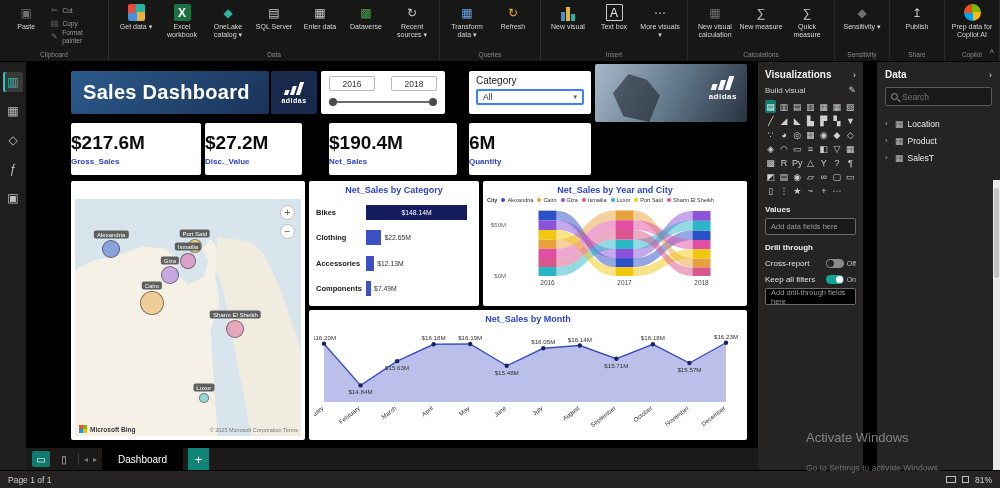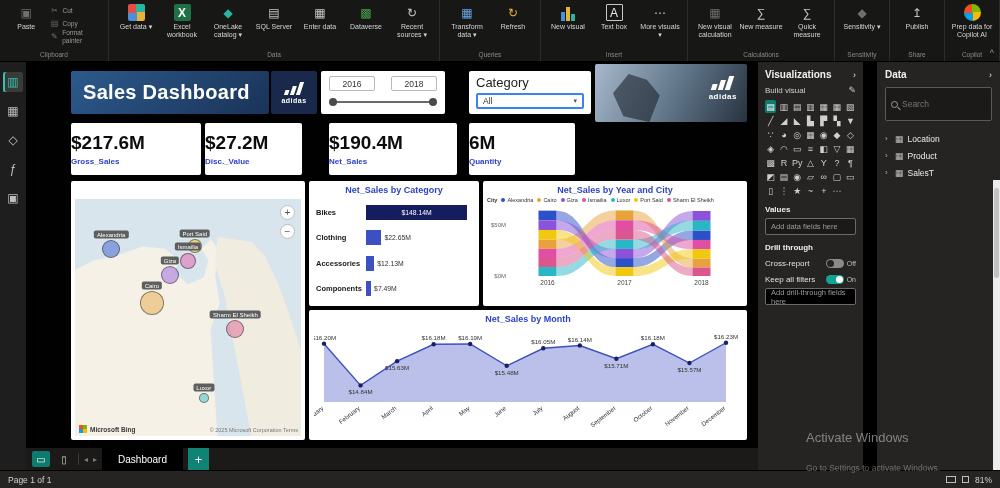--- a/index.html
+++ b/index.html
@@ -51,38 +51,38 @@
 .brandtxt{color:#fff;font-size:7px;font-weight:bold;letter-spacing:.5px}
 .year-card{left:284px;top:9px;width:124px;height:43px;padding:5px 8px}
 .yrow{display:flex;justify-content:space-between}
 .ybox{width:46px;height:15px;border:1px solid #b9b9b9;border-radius:2px;font-size:8.5px;color:#333;text-align:center;background:#fff;font-family:inherit}
 .slider{position:relative;height:8px;margin-top:7px}
 .slider .track{position:absolute;left:2px;right:2px;top:3px;height:2px;background:#cfcfcf}
 .slider .fill{position:absolute;left:2px;right:2px;top:3px;height:2px;background:#6a6a6a}
 .slider .hnd{position:absolute;top:0;width:8px;height:8px;border-radius:50%;background:#4a4a4a;cursor:pointer}
 .slider .hnd.start{left:0}.slider .hnd.end{right:0}
 .cat-card{left:432px;top:9px;width:122px;height:43px;padding:4px 7px}
-.cat-label{font-size:13px;color:#222}
+.cat-label{font-size:10px;color:#222}
 .cat-dd{margin-top:3px;height:16px;border:2px solid #3b82f6;border-radius:2px;display:flex;align-items:center;justify-content:space-between;padding:0 5px;cursor:pointer}
 .cat-dd .v{font-size:8.5px;color:#333}
 .cat-dd .c{font-size:7px;color:#555}
 .hero{left:558px;top:2px;width:152px;height:58px;background:linear-gradient(115deg,#a7b9cb,#5d7285 55%,#28323f);border-radius:2px;overflow:hidden}
 .hero .fig{position:absolute;left:18px;top:10px;width:52px;height:48px;background:rgba(20,26,34,.55);clip-path:polygon(30% 0,65% 12%,90% 45%,70% 100%,20% 88%,0 40%)}
 .hero .mark{position:absolute;right:10px;top:12px;display:flex;flex-direction:column;align-items:center;gap:2px}
 .hero .mark .bars i{width:5px}
 .hero .mark .bars i:nth-child(1){height:6px}.hero .mark .bars i:nth-child(2){height:10px}.hero .mark .bars i:nth-child(3){height:14px}
 .hero .brandtxt{font-size:8px}
 
 .kpi{display:flex;flex-direction:column;align-items:flex-start;justify-content:center}
 .kpi .v{font-size:19px;font-weight:800;color:#0d0d0d}
 .kpi .l{font-size:8px;font-weight:600;color:#2d43c8;margin-top:3px}
 .k1{left:34px;top:61px;width:130px;height:52px}
 .k2{left:168px;top:61px;width:97px;height:52px}
 .k3{left:292px;top:61px;width:128px;height:52px}
-.k4{left:432px;top:61px;width:106px;height:52px}
+.k4{left:432px;top:61px;width:122px;height:52px}
 
 .vtitle{font-size:9px;font-weight:bold;color:#2d43c8;text-align:center;padding-top:4px}
 
 
 .map-card{left:34px;top:119px;width:234px;height:259px}
 .maparea{position:absolute;left:4px;right:4px;top:18px;bottom:4px;background:#d9e5ec;overflow:hidden;border-radius:1px}
 .land-main{position:absolute;inset:0;background:#f5f1e6;clip-path:polygon(0 30%,8% 26%,18% 24%,30% 20%,40% 21%,46% 26%,44% 31%,50% 36%,57% 33%,59% 26%,56% 21%,60% 17%,64% 22%,62% 32%,64% 44%,60% 55%,63% 100%,0 100%)}
 .land-sinai{position:absolute;inset:0;background:#f0ece0;clip-path:polygon(63% 16%,78% 18%,84% 24%,90% 36%,96% 52%,100% 64%,100% 100%,78% 100%,70% 60%,66% 40%,62% 28%)}
 .bubble{position:absolute;border-radius:50%;border:1px solid rgba(45,45,45,.55);transform:translate(-50%,-50%);cursor:pointer}
 .chip{position:absolute;transform:translate(-50%,-130%);background:rgba(86,86,86,.95);color:#fff;font-size:6px;padding:1px 3px;border-radius:2px;white-space:nowrap;pointer-events:none}
@@ -135,21 +135,21 @@
 .gcell.sel{background:#0f7b6f;color:#fff}
 .sect{font-size:8px;font-weight:700;margin-top:8px;color:#f0f0f0}
 .fieldbox{margin-top:4px;height:17px;border:1px solid #6a6a6a;background:#1b1a19;color:#9a9a9a;font-size:7.5px;display:flex;align-items:center;padding-left:5px;border-radius:2px}
 .fieldbox.dark{background:#000}
 .togrow{display:flex;justify-content:space-between;align-items:center;margin-top:7px;font-size:8px;color:#e0e0e0}
 .tright{display:flex;align-items:center;gap:3px;font-size:7px;color:#bdbdbd}
 .pill{width:18px;height:9px;border-radius:5px;background:#8a8a8a;position:relative;cursor:pointer}
 .pill::after{content:"";position:absolute;width:7px;height:7px;border-radius:50%;background:#252423;top:1px;left:1px}
 .pill.on{background:#12a596}
 .pill.on::after{left:auto;right:1px;background:#fff}
-.search{margin-top:7px;height:19px;border:1px solid #5a5a5a;border-radius:2px;background:#1b1a19;display:flex;align-items:center;padding:16px 5px;gap:4px}
+.search{margin-top:7px;height:19px;border:1px solid #5a5a5a;border-radius:2px;background:#1b1a19;display:flex;align-items:center;padding:1px 5px;gap:4px}
 .search input{flex:1;min-width:0;background:transparent;border:0;outline:0;color:#ddd;font-size:8.5px;font-family:inherit}
 .mag{width:7px;height:7px;border:1px solid #9a9a9a;border-radius:50%;position:relative;flex:none}
 .mag::after{content:"";position:absolute;width:4px;height:1px;background:#9a9a9a;left:5px;top:6px;transform:rotate(45deg)}
 .tree{margin-top:9px}
 .trow{display:flex;align-items:center;gap:4px;height:17px;font-size:8.5px;color:#ececec;cursor:pointer}
 .tchev{color:#b0b0b0;font-size:8px;width:6px}
 .ticn{color:#bdbdbd;font-size:9px}
 
 
 .statusbar{position:absolute;left:0;top:470px;width:100%;height:18px;background:#252423;display:flex;align-items:center;padding:0 8px;font-size:8.5px;color:#d0d0d0;border-top:1px solid #000}

